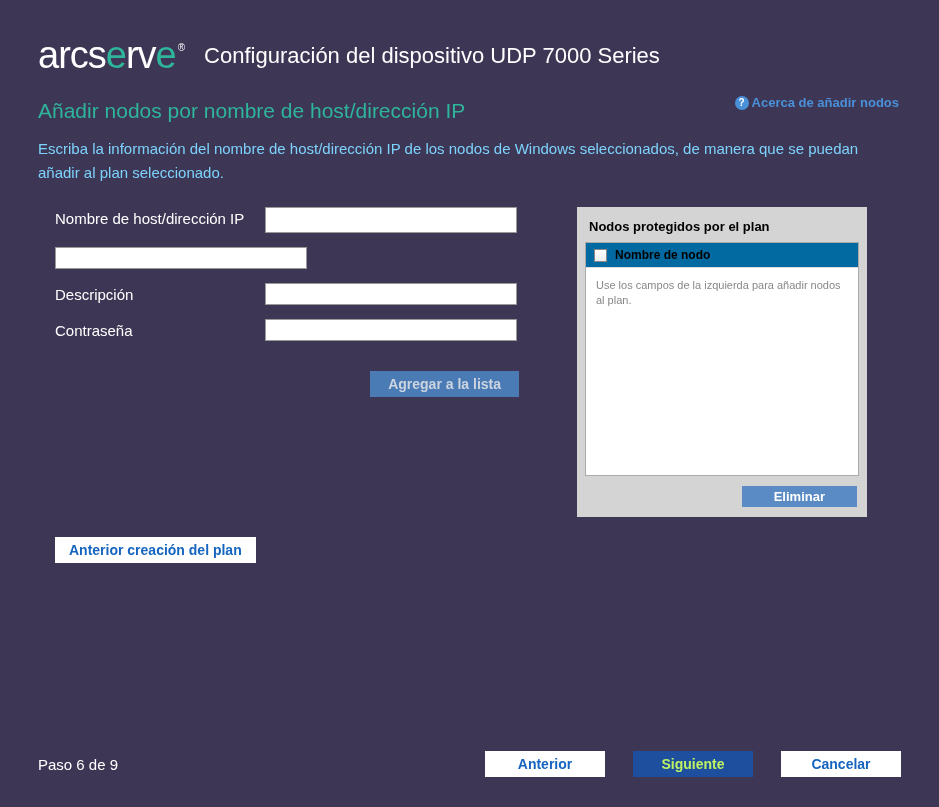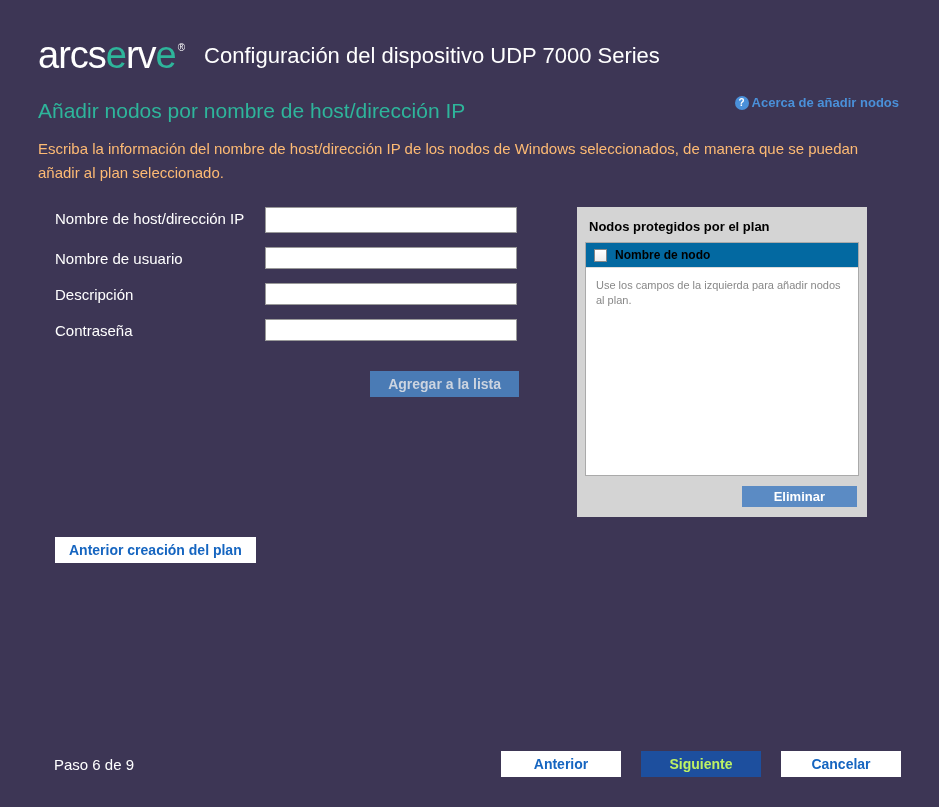--- a/index.html
+++ b/index.html
@@ -73,21 +73,21 @@
       background: #4a90d9;
       color: #fff;
       font-size: 10px;
       margin-right: 3px;
       font-weight: bold;
     }
     .description {
       padding: 14px 38px 0 38px;
       font-size: 15px;
       line-height: 1.6;
-      color: #fdba74;
+      color: #7dd3fc;
     }
     .main {
       display: flex;
       padding: 22px 38px 0 55px;
     }
     .form-section {
       width: 490px;
     }
     .form-row {
       display: flex;
@@ -191,34 +191,34 @@
       color: #1565c0;
       border: none;
       padding: 5px 14px;
       font-size: 14px;
       font-weight: bold;
       cursor: pointer;
     }
     .footer {
       position: absolute;
       bottom: 30px;
-      left: 16px;
+      left: 0;
       right: 0;
       display: flex;
       align-items: center;
       padding: 0 38px;
     }
     .step-text {
       font-size: 15px;
       color: #fff;
     }
     .footer-buttons {
       margin-left: auto;
       display: flex;
-      gap: 20px;
+      gap: 28px;
     }
     .footer-btn {
       width: 120px;
       padding: 5px 0;
       font-size: 14px;
       font-weight: bold;
       border: none;
       cursor: pointer;
       text-align: center;
     }
@@ -249,21 +249,20 @@
 
 <div class="description">Escriba la información del nombre de host/dirección IP de los nodos de Windows seleccionados, de manera que se puedan añadir al plan seleccionado.</div>
 
 <div class="main">
   <div class="form-section">
     <div class="form-row">
       <div class="form-label">Nombre de host/dirección IP</div>
       <input type="text" class="form-input tall" value="" style="">
     </div>
     <div class="form-row">
-      <div class="form-label">Nombre de usuario</div>
       <input type="text" class="form-input" value="" style="">
     </div>
     <div class="form-row">
       <div class="form-label">Descripción</div>
       <input type="text" class="form-input" value="" style="">
     </div>
     <div class="form-row">
       <div class="form-label">Contraseña</div>
       <input type="password" class="form-input" value="" style="">
     </div>

